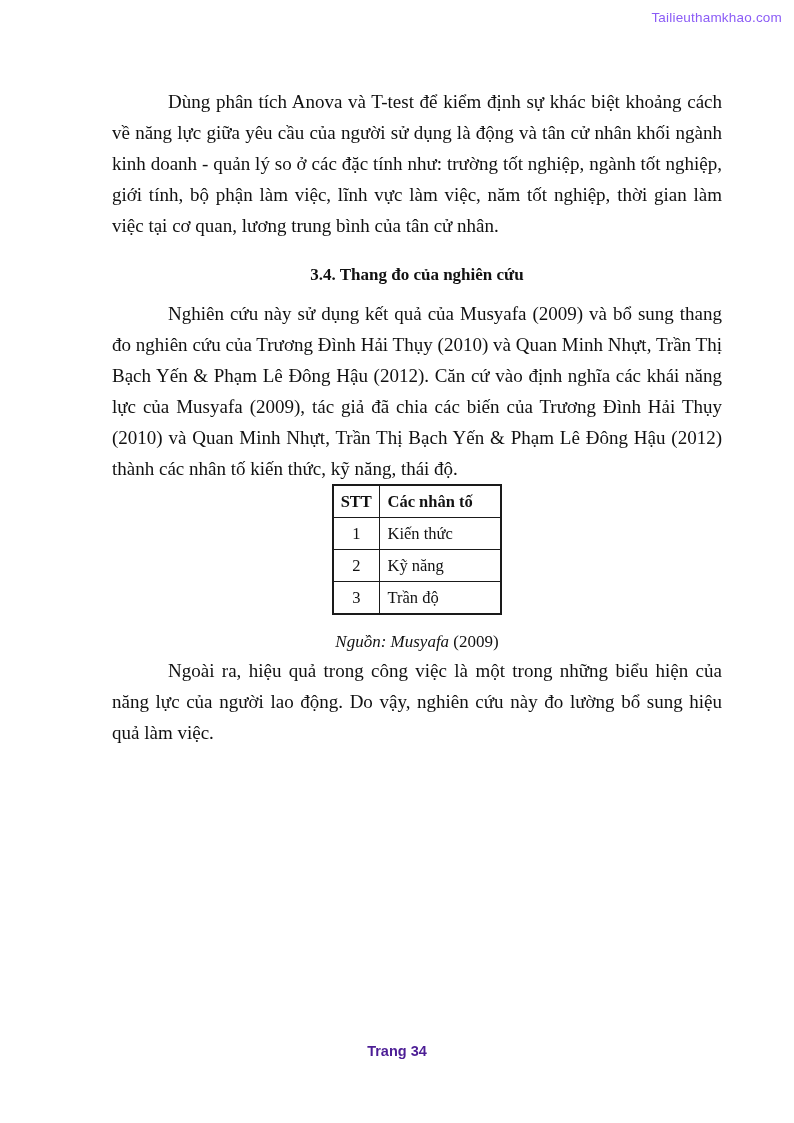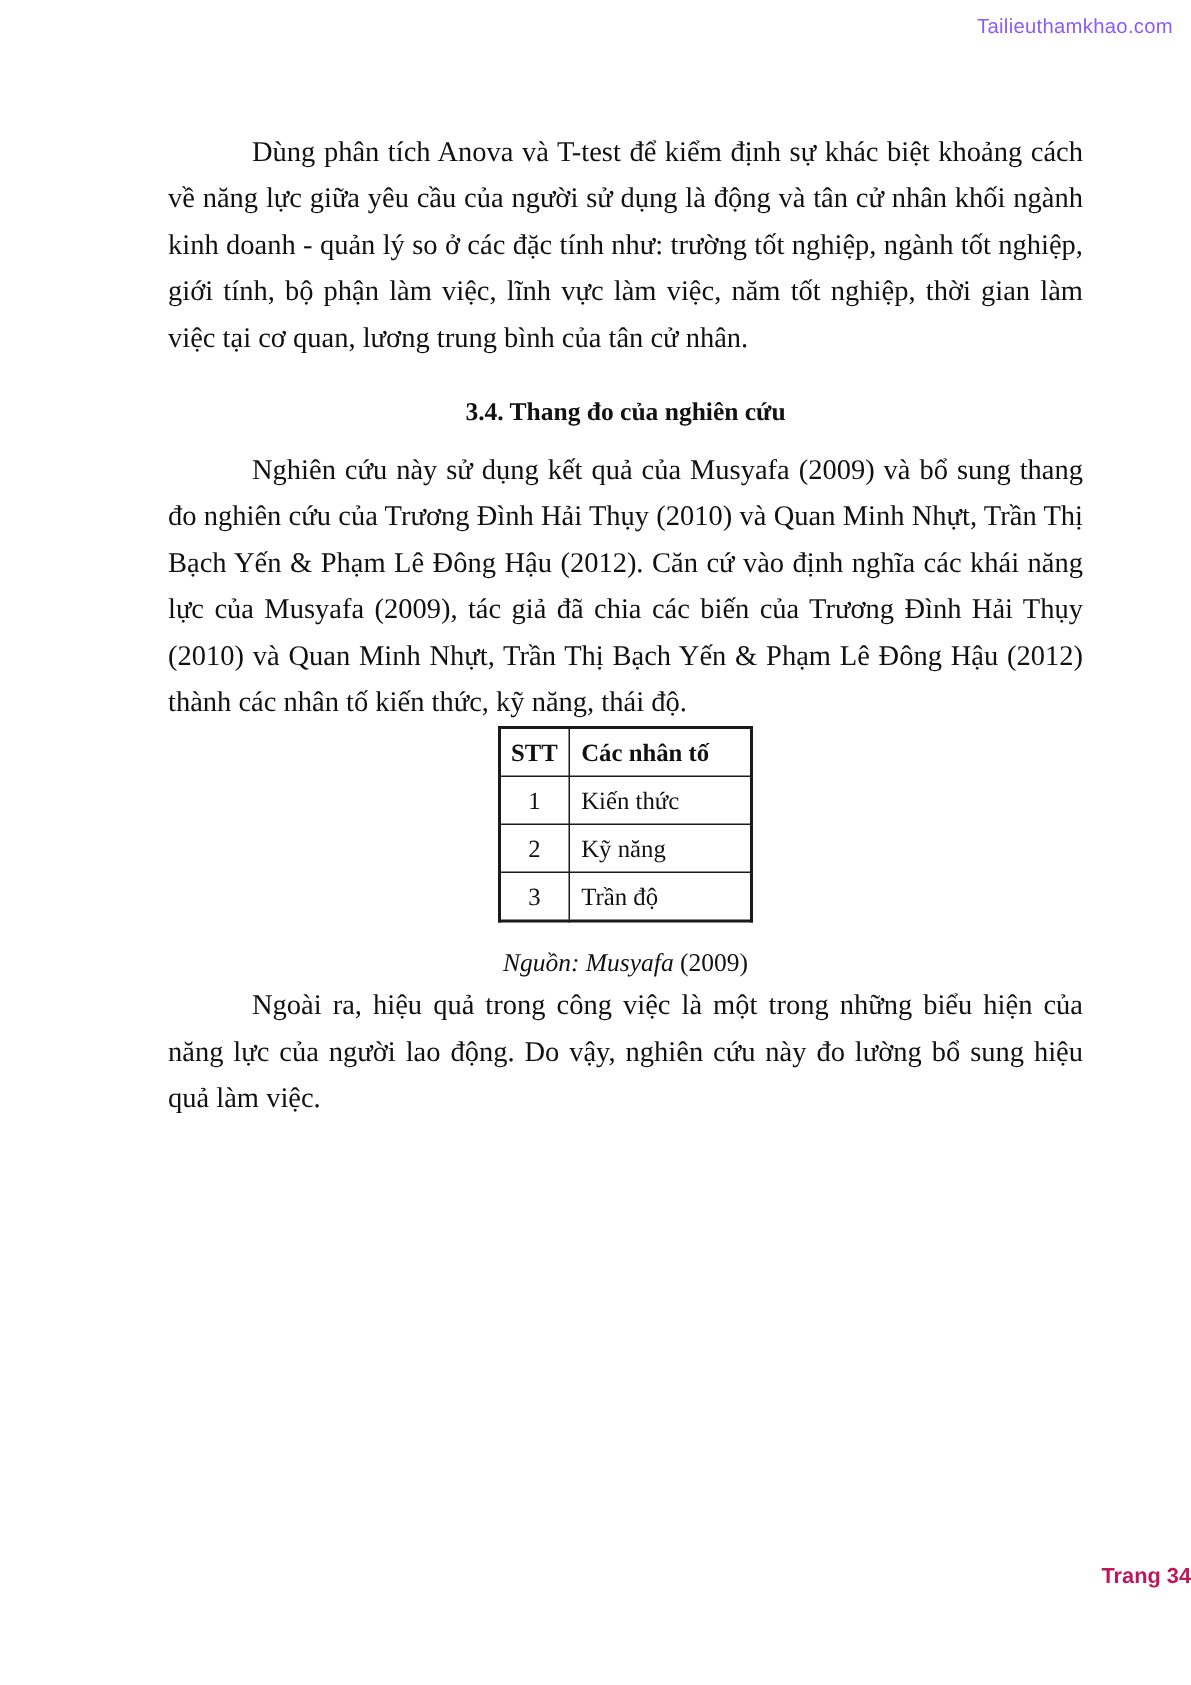--- a/index.html
+++ b/index.html
@@ -115,25 +115,25 @@
   }
   .source-line .src-label { font-style: italic; margin-top: 18px; }
   .source-line .src-year { font-style: normal; }
 
   
   .footer {
     position: absolute;
     left: 0;
     right: 0;
     top: 1043px;
-    text-align: right;
+    text-align: center;
     font-family: "Liberation Sans", "DejaVu Sans", sans-serif;
     font-size: 14.5px;
     font-weight: bold;
-    color: #be185d;
+    color: #4c1d95;
   }
 </style>
 </head>
 <body>
 
 <div class="page">
 
   <div class="watermark">Tailieuthamkhao.com</div>
 
   <div class="content">

